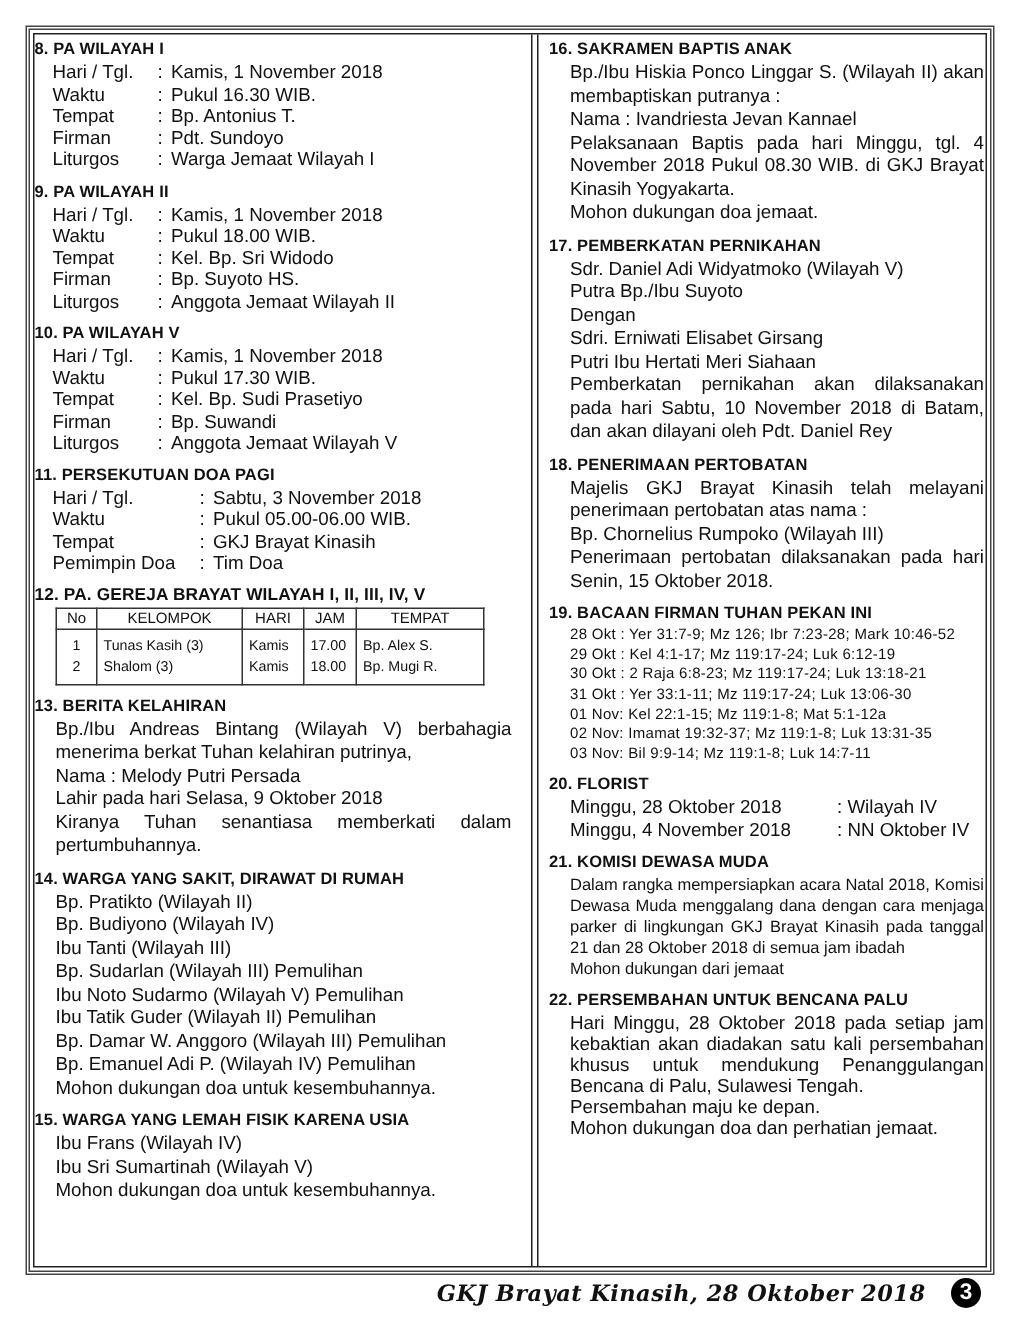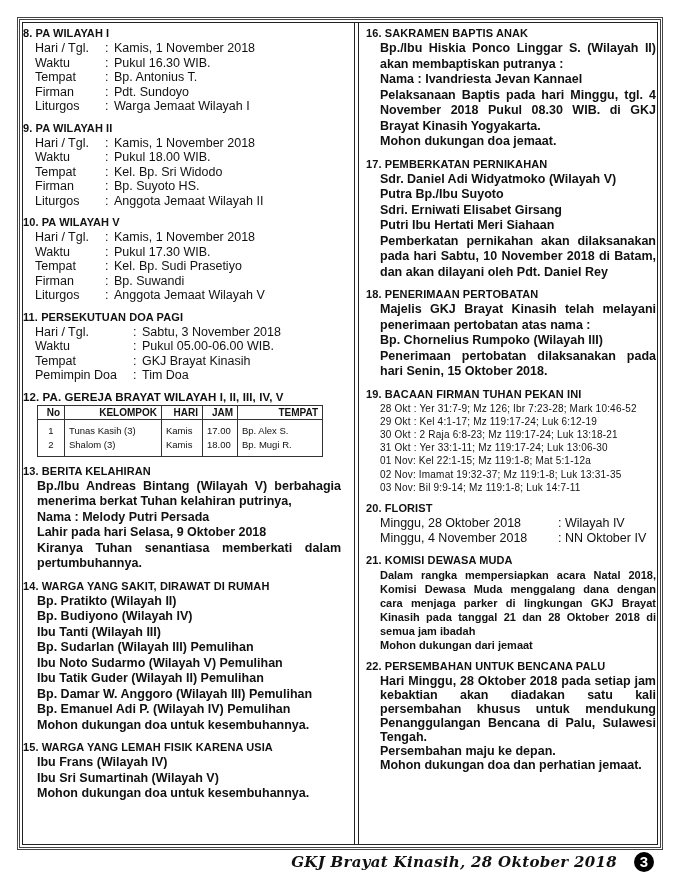--- a/index.html
+++ b/index.html
@@ -14,23 +14,23 @@
   .divider { position: absolute; left: 331px; top: 0; bottom: 0; width: 3px;
              border-left: 1px solid #222; border-right: 1px solid #222; }
   .sec { margin-bottom: 8px; }
   .sec h3 { margin: 0 0 2px 0; font-size: 11px; font-weight: bold; letter-spacing: 0.1px; }
   .kv { display: flex; font-size: 12.5px; line-height: 14.5px; padding-left: 12px; }
   .kv .k { width: 70px; flex: none; }
   .kv.wide .k { width: 98px; }
   .kv .sep { width: 9px; flex: none; }
   .p { font-size: 12.5px; line-height: 15.5px; padding-left: 14px; text-align: justify; }
   .p.small { font-size: 11px; line-height: 14px; }
-  .p .ln { display: block; font-weight: bold; }
+  .p .ln { display: block; }
   .tbl { margin: 2px 0 0 14px; border-collapse: collapse; font-size: 9.5px; width: 286px; }
-  .tbl th { border: 1px solid #333; font-size: 10px; font-weight: bold; padding: 1px 4px; text-align: right; }
+  .tbl th { border: 1px solid #333; font-size: 10px; font-weight: normal; padding: 1px 4px; text-align: center; }
   .tbl td { border-left: 1px solid #333; border-right: 1px solid #333; padding: 1px 4px; line-height: 12px; }
   .tbl tr.first td { padding-top: 5px; }
   .tbl tr.last td { padding-bottom: 5px; border-bottom: 1px solid #333; }
   .tbl td.c { text-align: center; }
   .reading { font-size: 10px; line-height: 13.2px; padding-left: 14px; letter-spacing: 0.2px; }
   .florist { display: flex; font-size: 12.5px; line-height: 15px; padding-left: 14px; }
   .florist .k { width: 178px; }
   .footer { position: absolute; right: 56px; top: 853px; font-family: "DejaVu Serif", serif;
             font-style: italic; font-weight: bold; font-size: 15px; letter-spacing: 0.3px; }
   .pagenum { position: absolute; left: 634px; top: 852px; width: 20px; height: 20px; border-radius: 50%;
@@ -230,20 +230,21 @@
           <span class="ln">Pelaksanaan Baptis pada hari Minggu, tgl. 4 November 2018 Pukul 08.30 WIB. di GKJ Brayat Kinasih Yogyakarta.</span>
           <span class="ln">Mohon dukungan doa jemaat.</span>
         </div>
       </div>
 
       <div class="sec">
         <h3>17. PEMBERKATAN PERNIKAHAN</h3>
         <div class="p">
           <span class="ln">Sdr. Daniel Adi Widyatmoko (Wilayah V)</span>
           <span class="ln">Putra Bp./Ibu Suyoto</span>
+          <span class="ln">Dengan</span>
           <span class="ln">Sdri. Erniwati Elisabet Girsang</span>
           <span class="ln">Putri Ibu Hertati Meri Siahaan</span>
           <span class="ln">Pemberkatan pernikahan akan dilaksanakan pada hari Sabtu, 10 November 2018 di Batam, dan akan dilayani oleh Pdt. Daniel Rey</span>
         </div>
       </div>
 
       <div class="sec">
         <h3>18. PENERIMAAN PERTOBATAN</h3>
         <div class="p">
           <span class="ln">Majelis GKJ Brayat Kinasih telah melayani penerimaan pertobatan atas nama :</span>

